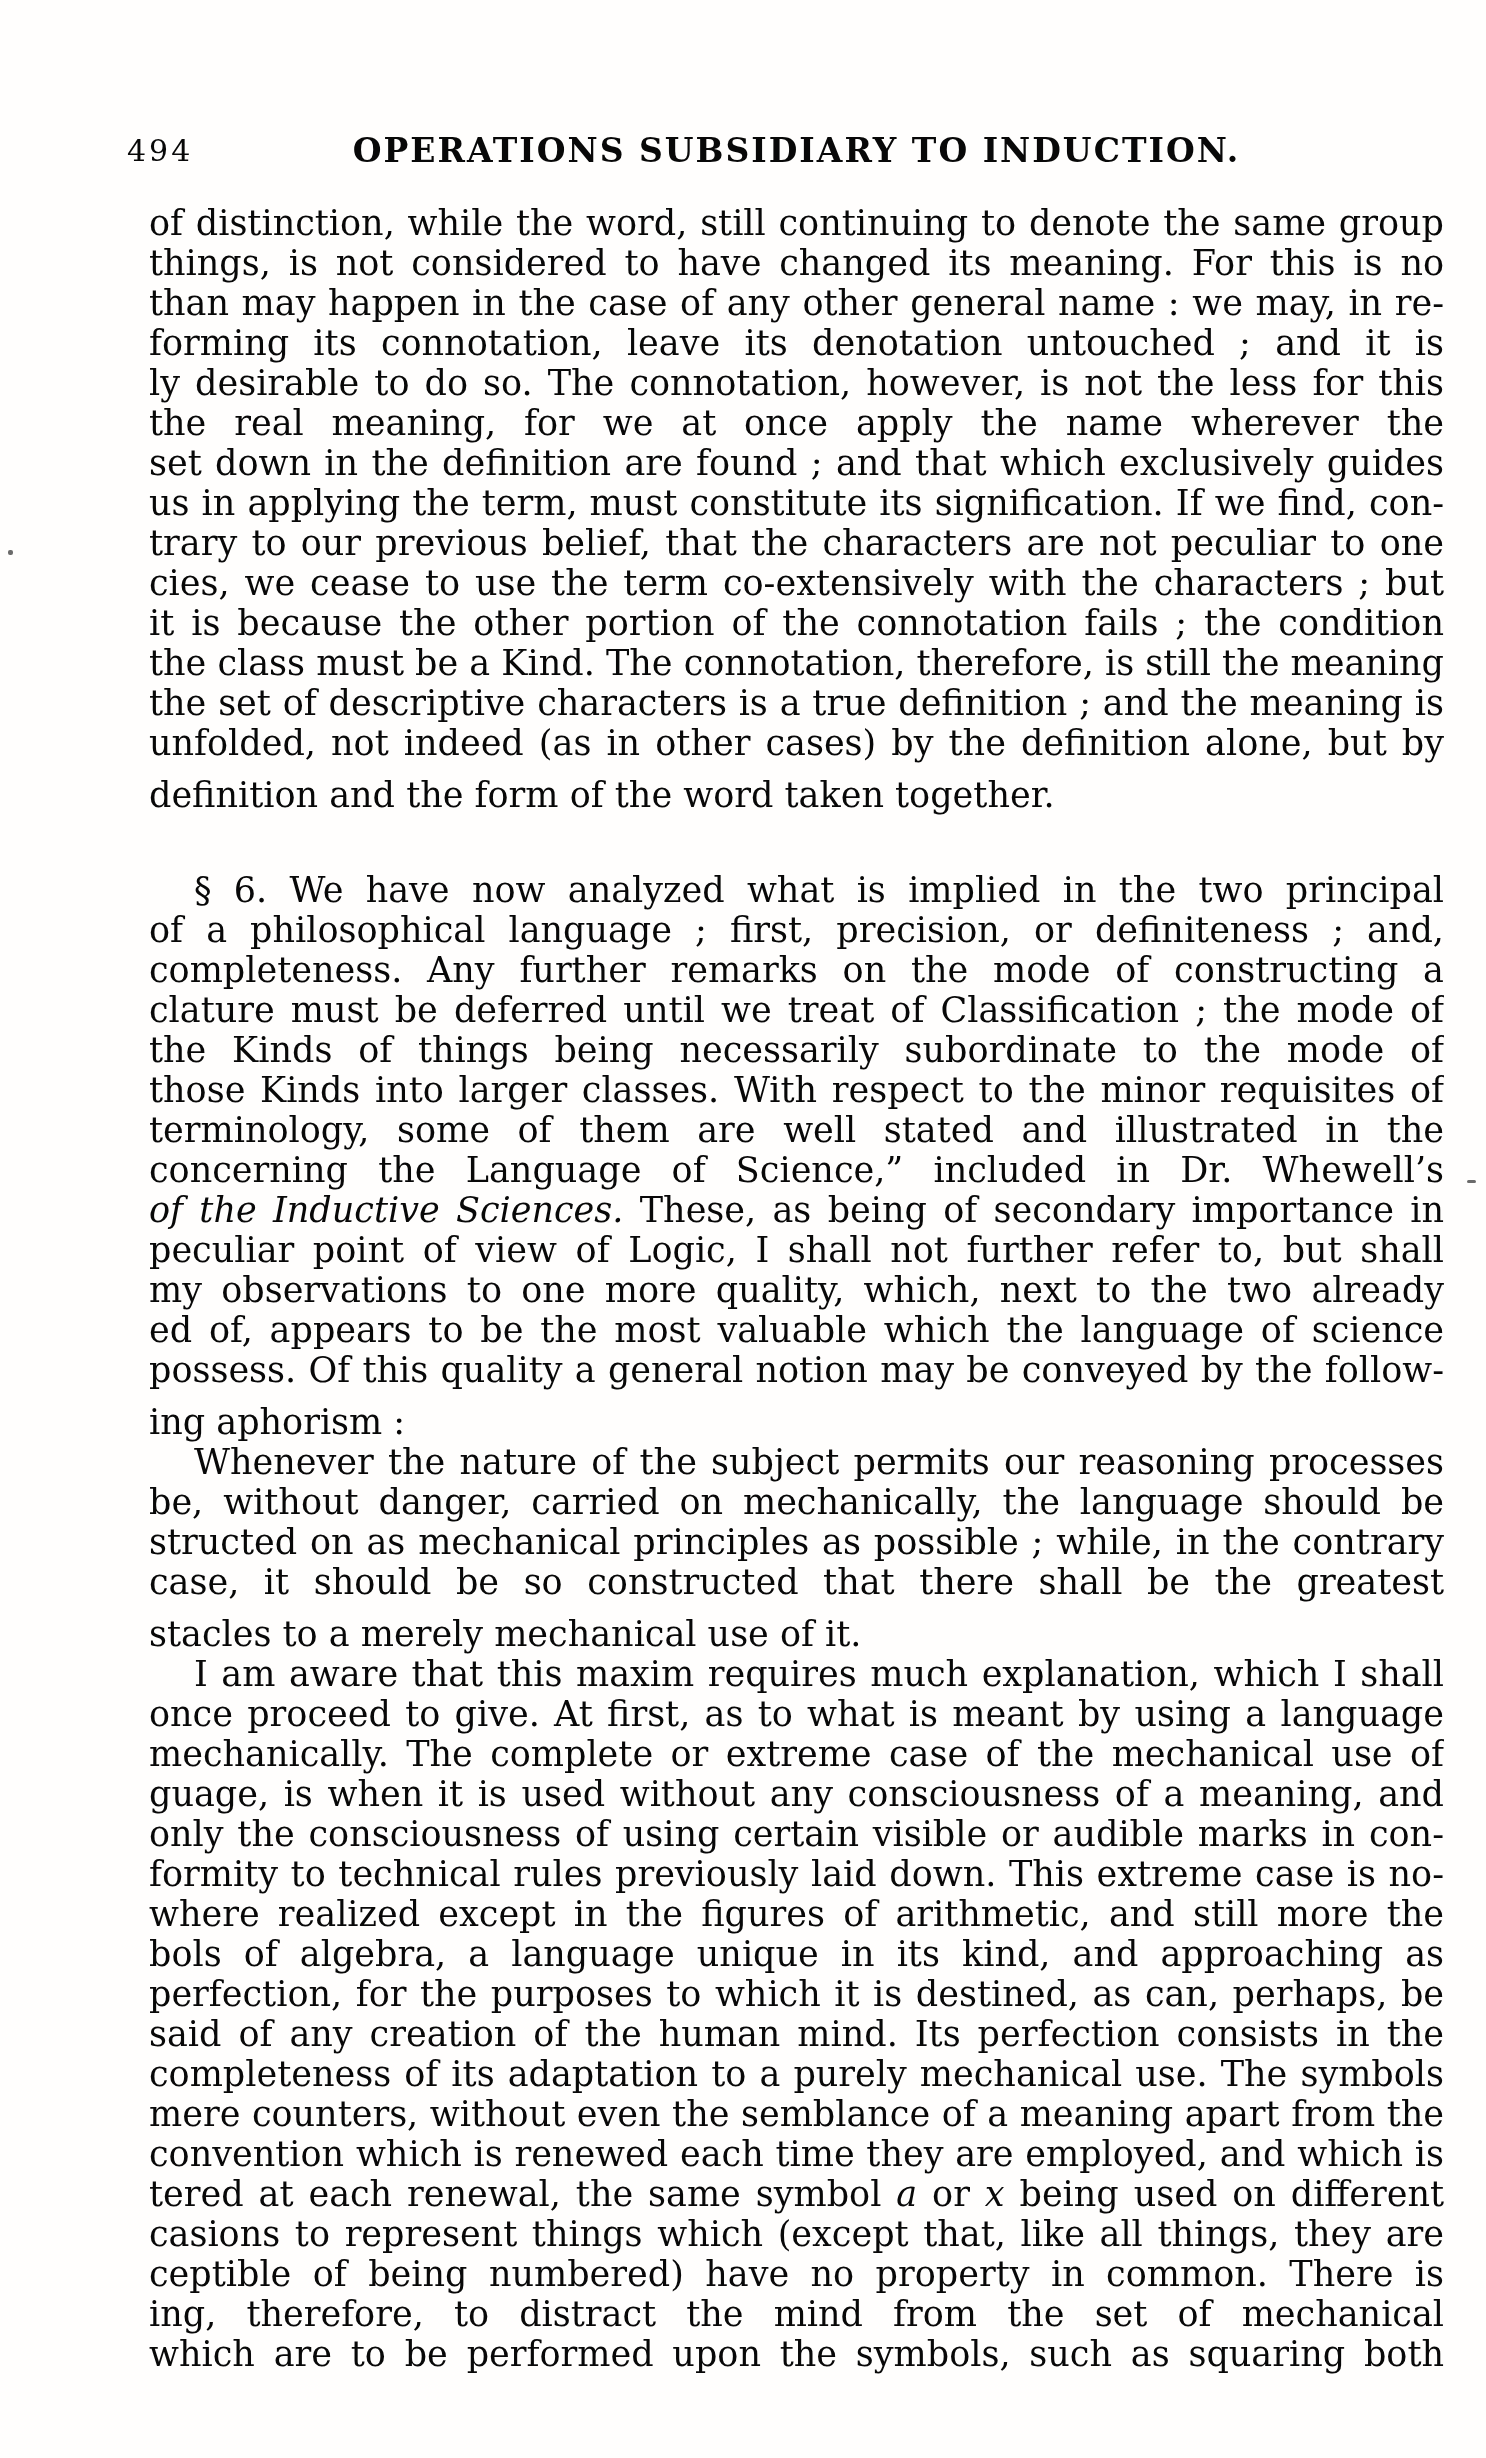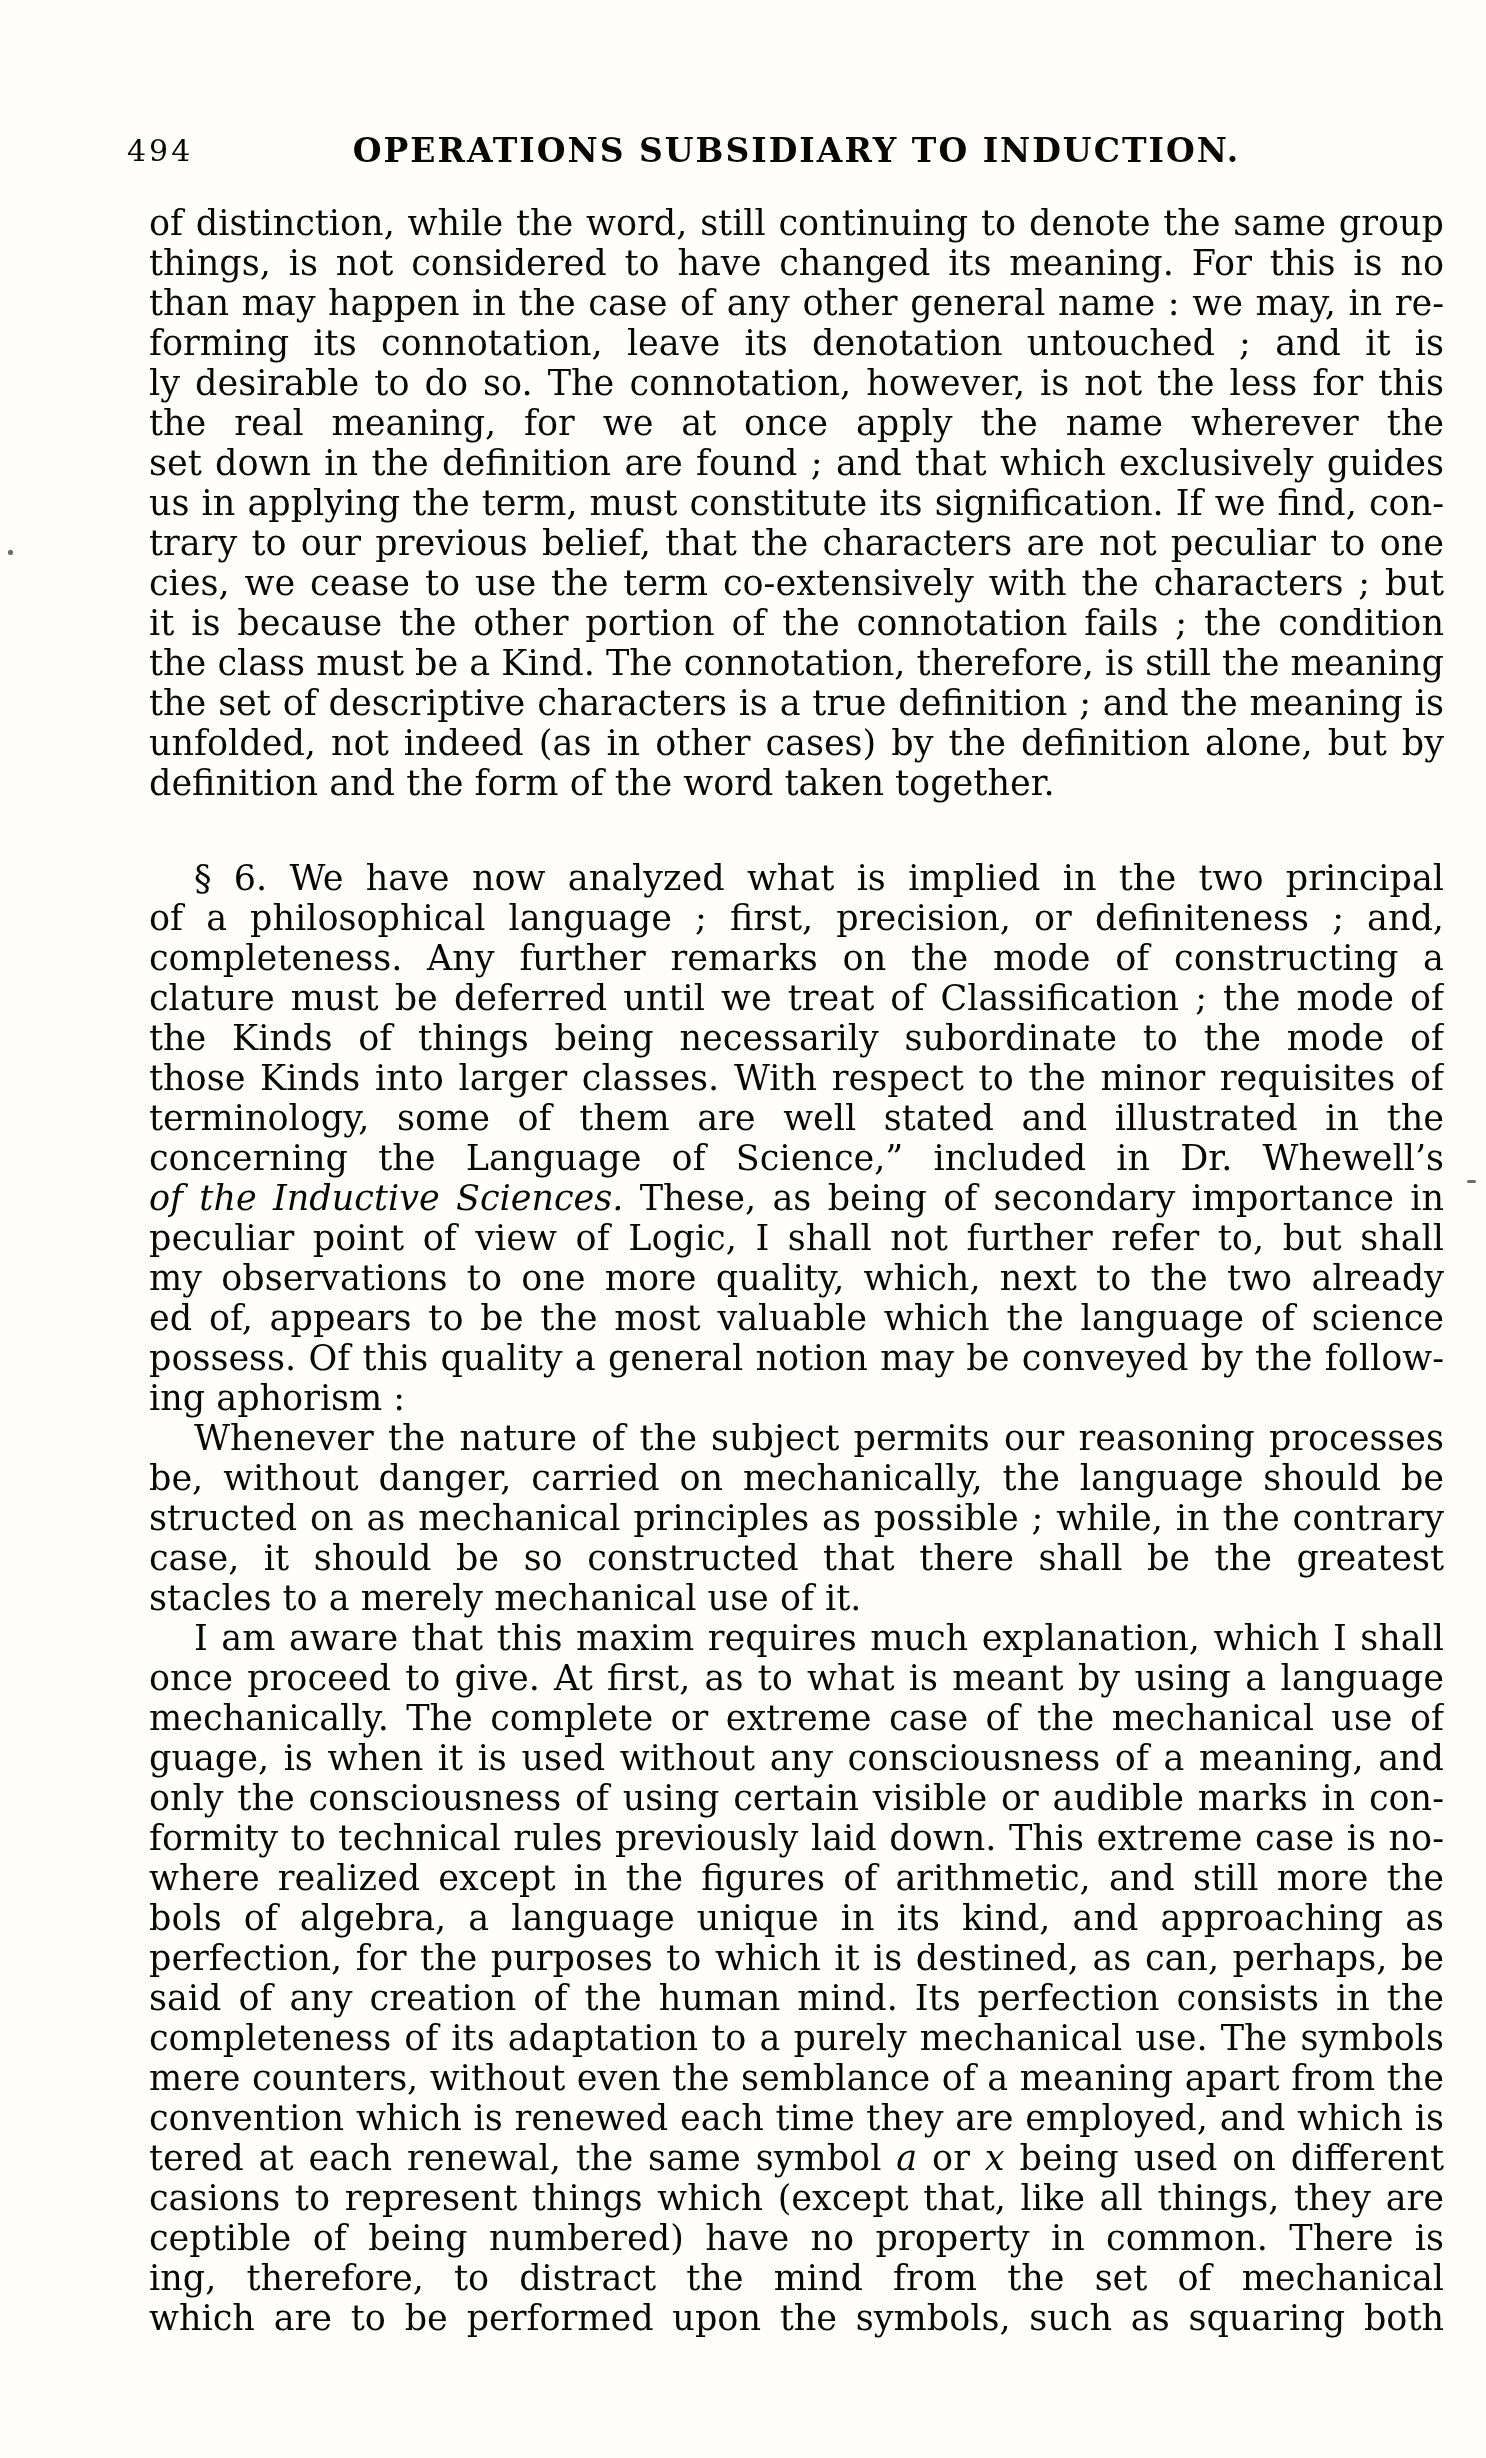--- a/index.html
+++ b/index.html
@@ -59,20 +59,21 @@
   }
   .line::after {            
     content: "";
     display: inline-block;
     width: 100%;
     height: 0;
   }
   .line.noj {
     text-align: center;
     text-align-last: left;
+    margin-top: 12px;
   }
   .line.noj::after { content: none; }
   .line.indent { text-indent: 45px; }
   .it { font-style: italic; }
   .pgap { height: 55px; }
   .speck {
     position: absolute;
     background: #3a3a3a;
     border-radius: 2px;
     opacity: 0.75;

